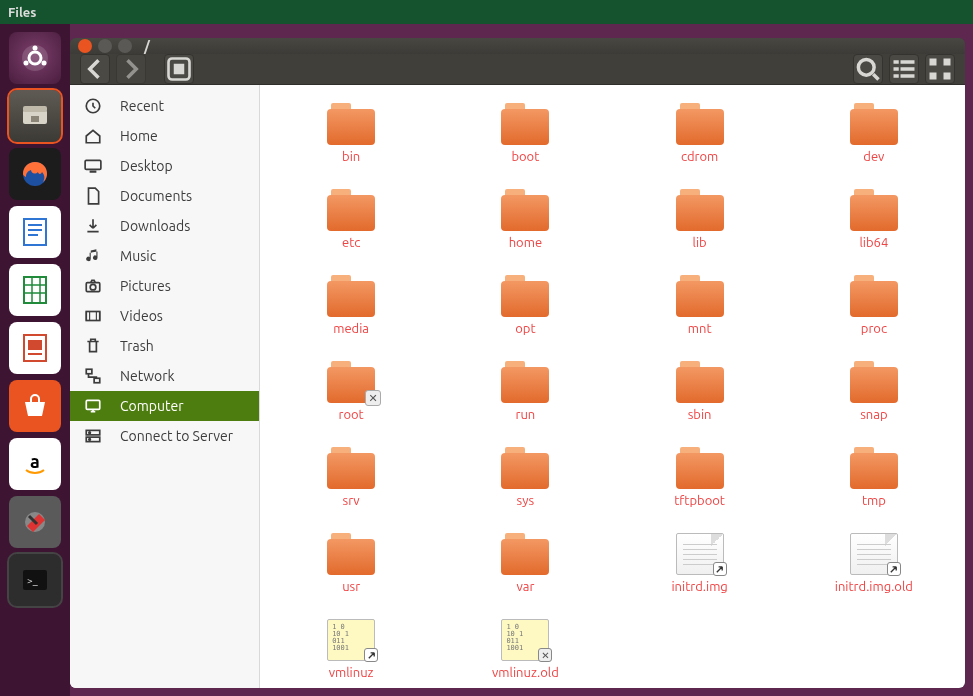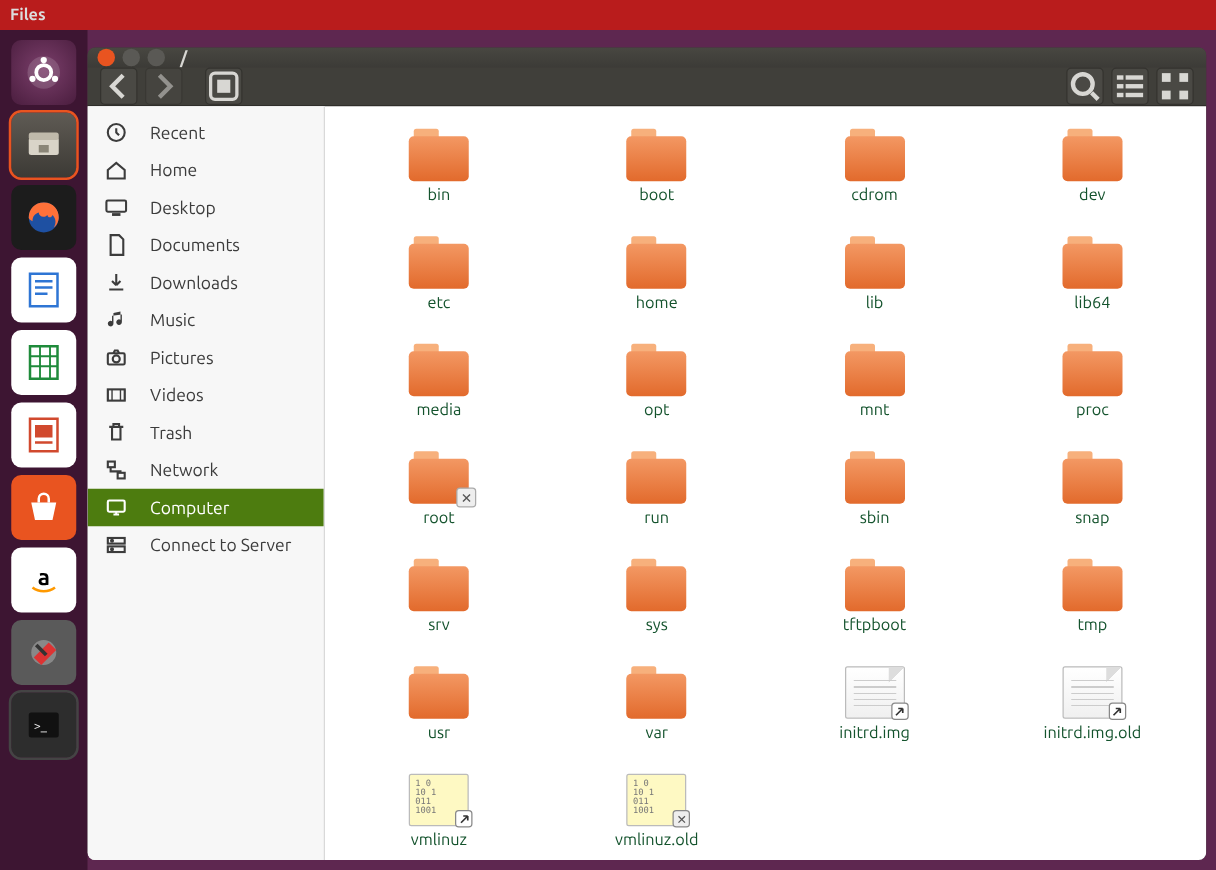--- a/index.html
+++ b/index.html
@@ -1,17 +1,17 @@
 <!DOCTYPE html>
 <html><head>
 <meta charset="utf-8">
 <style>
 * { margin: 0; padding: 0; box-sizing: border-box; font-family: "Ubuntu", "Segoe UI", sans-serif; }
 html, body { width: 973px; height: 696px; overflow: hidden; background: #5e2750; }
-.top-bar { height: 24px; background: #b91c1c; color: #dcdcdc; display: flex; align-items: center; padding: 0 8px; font-size: 13px; font-weight: bold; }
+.top-bar { height: 24px; background: #14532d; color: #dcdcdc; display: flex; align-items: center; padding: 0 8px; font-size: 13px; font-weight: bold; }
 .workspace { display: flex; height: calc(100% - 24px); }
 .launcher { width: 70px; background: rgba(40,10,30,0.6); display: flex; flex-direction: column; align-items: center; padding-top: 8px; gap: 6px; }
 .launcher-item { width: 52px; height: 52px; border-radius: 8px; display: flex; align-items: center; justify-content: center; font-size: 26px; color: #fff; cursor: pointer; }
 .launcher-item.ubuntu { background: radial-gradient(circle at 50% 45%, #7b3f6b, #4a1d3e); }
 .launcher-item.files { background: linear-gradient(#5f5b54,#3c3a35); outline: 2px solid #e95420; }
 .launcher-item.firefox { background: #1c1c1c; }
 .launcher-item.writer { background: #fff; }
 .launcher-item.calc  { background: #fff; }
 .launcher-item.impress{ background: #fff; }
 .launcher-item.software{ background: #e95420; }
@@ -48,21 +48,21 @@
 .folder-icon .body { position:absolute; top:6px; left:0; right:0; bottom:0; background: linear-gradient(#f39863,#e26a2c); border-radius:4px; }
 .folder-icon .overlay-x { position:absolute; bottom:-3px; right:-6px; width:16px; height:16px; background:#eee; border:1px solid #aaa; border-radius:3px; display:flex; align-items:center; justify-content:center; font-size:11px; color:#555;}
 .doc-icon { position:absolute; inset:0; background: linear-gradient(#fff,#f0f0f0); border:1px solid #bbb; border-radius:2px;}
 .doc-icon::before{content:""; position:absolute; top:0; right:0; width:12px; height:12px; background:linear-gradient(135deg,#ddd 50%, transparent 50%);}
 .doc-icon .lines{position:absolute; top:10px; left:6px; right:6px; bottom:6px; background:repeating-linear-gradient(#ccc 0 1px, transparent 1px 5px);}
 .bin-icon { position:absolute; inset:0; background:#fef9c3; border:1px solid #bbb; border-radius:2px; }
 .bin-icon .txt{position:absolute; top:4px; left:4px; font-size:7px; line-height:7px; color:#777; font-family:monospace;}
 .bin-icon .arrow-overlay, .doc-icon .arrow-overlay { position:absolute; bottom:-2px; right:-4px; width:14px; height:14px; background:#fff; border:1px solid #888; border-radius:3px; display:flex; align-items:center; justify-content:center; }
 .bin-icon .arrow-overlay svg, .doc-icon .arrow-overlay svg { width:9px; height:9px; }
 .bin-icon .x-overlay { position:absolute; bottom:-2px; right:-4px; width:14px; height:14px; background:#eee; border:1px solid #888; border-radius:3px; display:flex; align-items:center; justify-content:center; font-size:10px; color:#555;}
-.file-item .label { font-size: 13px; color: #14532d; text-align: center; }
+.file-item .label { font-size: 13px; color: #ef4444; text-align: center; }
 </style>
 </head>
 <body>
 
 <div class="top-bar">
   <span>Files</span>
 </div>
 
 <div class="workspace">
   <div class="launcher" id="launcher">

